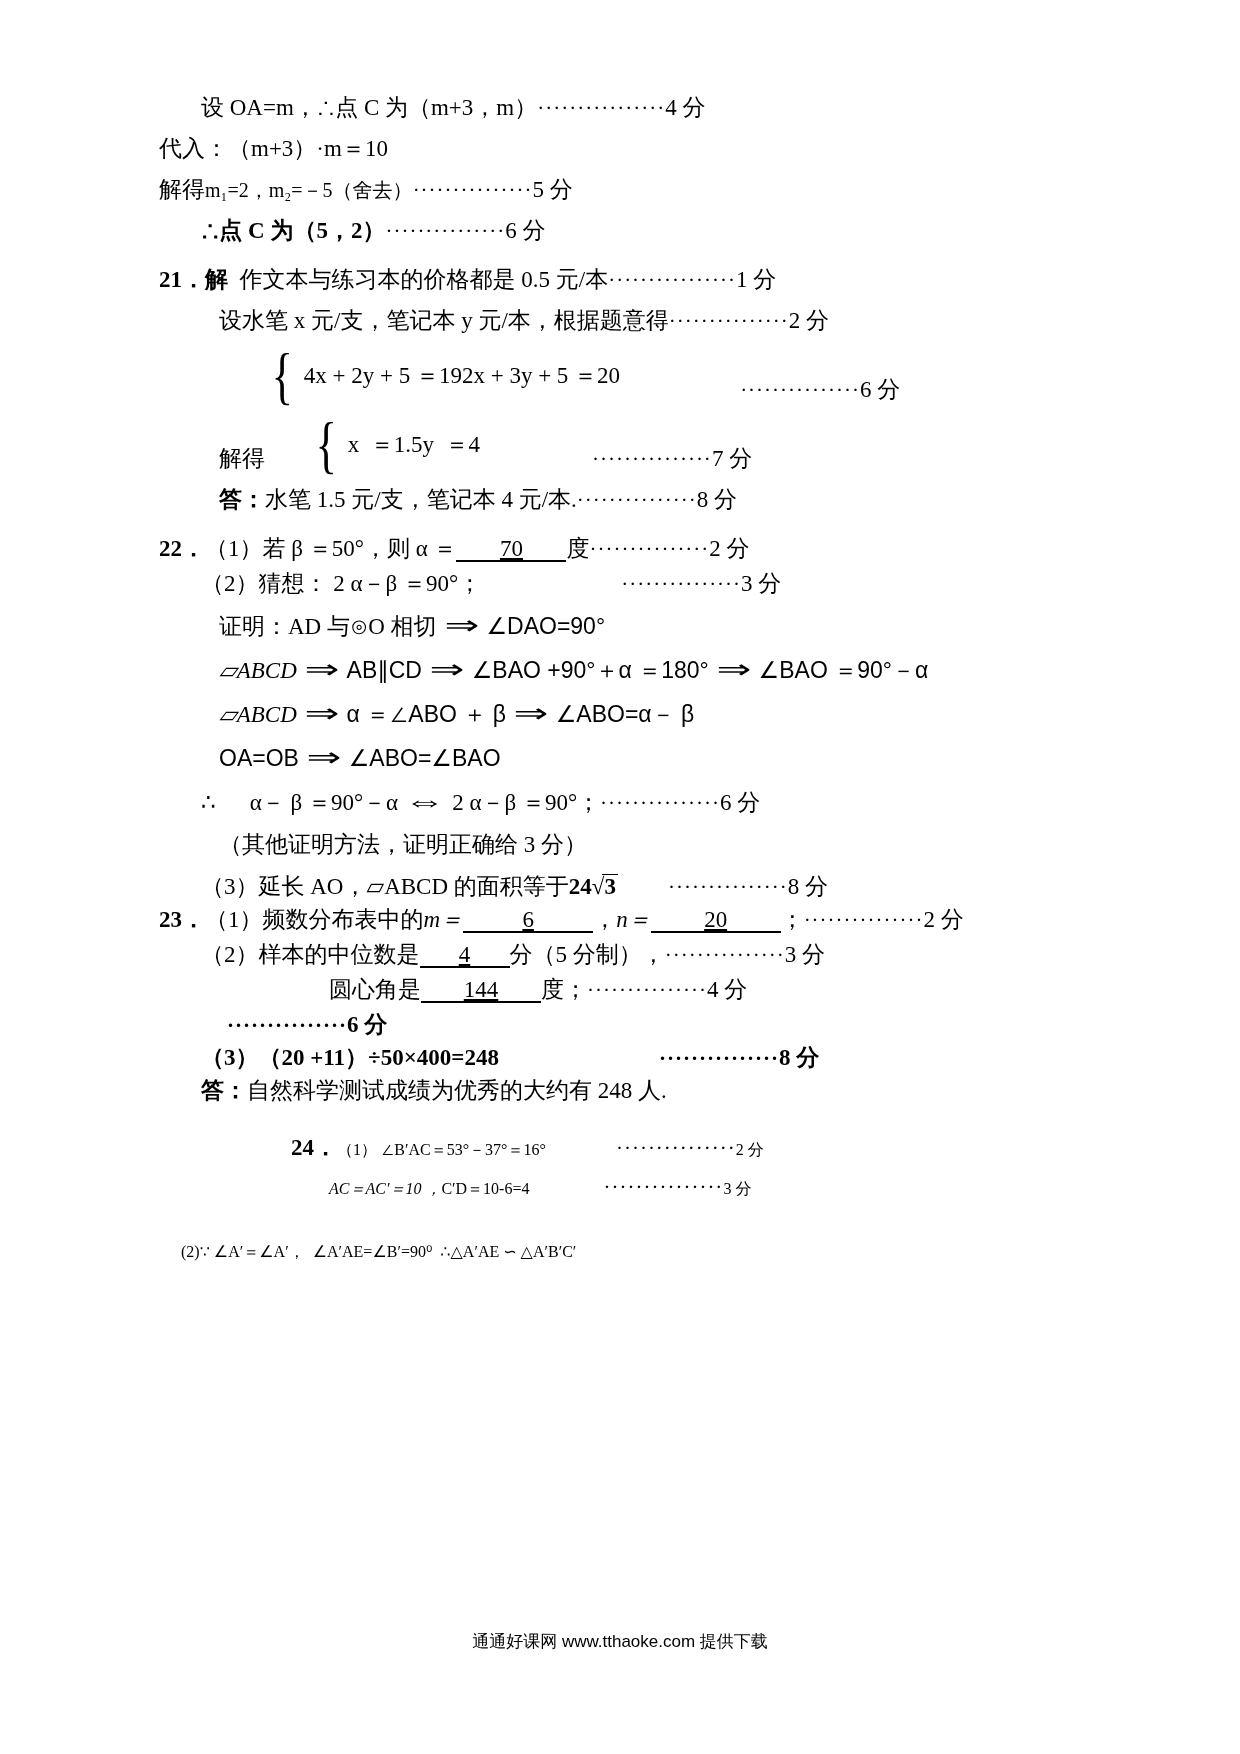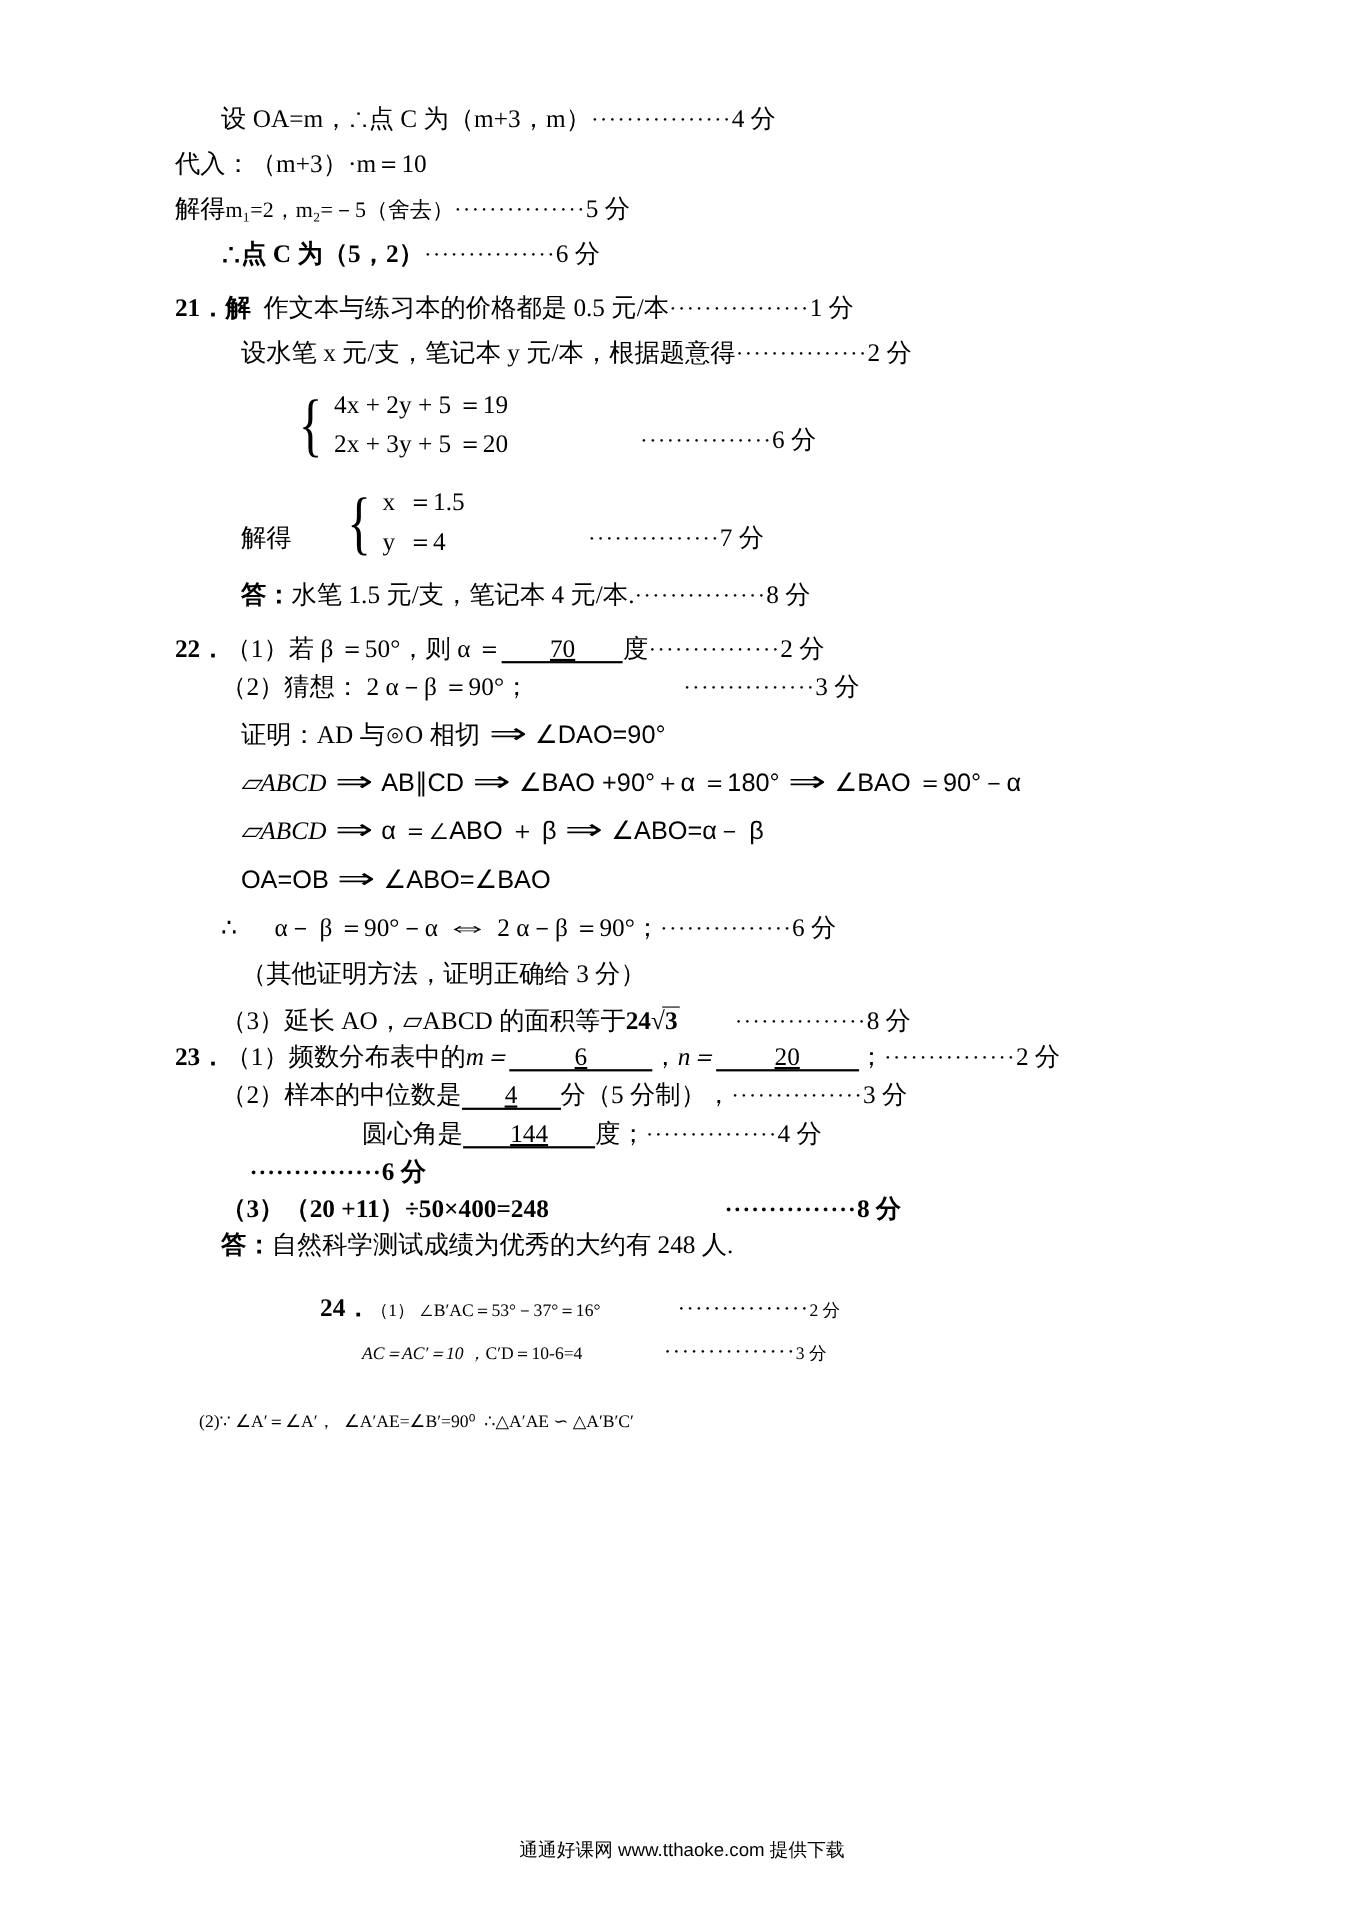--- a/index.html
+++ b/index.html
@@ -57,21 +57,21 @@
   .brace {
     font-size: 64px;
     line-height: 0.8;
     font-family: "Liberation Serif", serif;
     margin-right: 6px;
     transform: scaleX(0.7);
     display: inline-block;
   }
   .sys-rows {
     display: inline-flex;
-    flex-direction: column;
+    flex-direction: row;
     justify-content: center;
   }
   .sys-rows > div {
     font-size: 23px;
     line-height: 1.55;
     white-space: pre;
   }
   .blank-u {
     display: inline-block;
     border-bottom: 2px solid #000000;
@@ -90,21 +90,20 @@
   }
   .therefore { font-size: 23px; }
   .footer {
     position: absolute;
     left: 0;
     top: 1630px;
     width: 1240px;
     text-align: center;
     font-size: 17px;
     font-family: "Liberation Sans", sans-serif;
-    margin-top: 40px;
   }
   .sqrt {
     display: inline-block;
     border-top: 1px solid #000;
     padding: 0 2px;
     margin-left: -2px;
   }
   .small { font-size: 20px; }
   .big { font-size: 16px; }
   .row-gap-lg { margin-bottom: 26px; }

